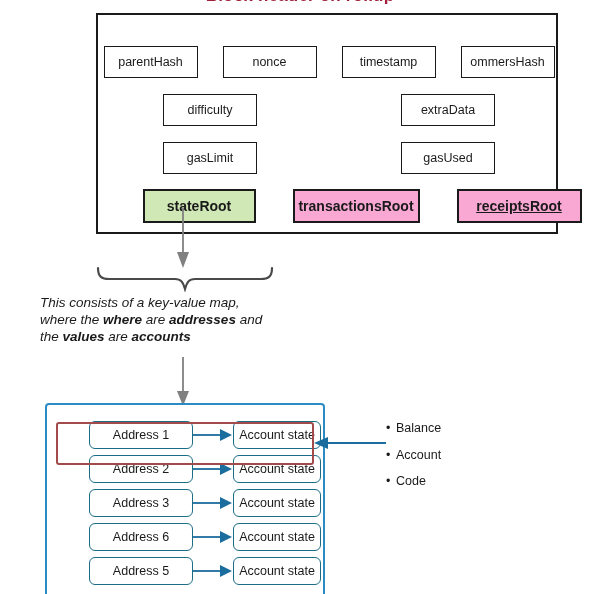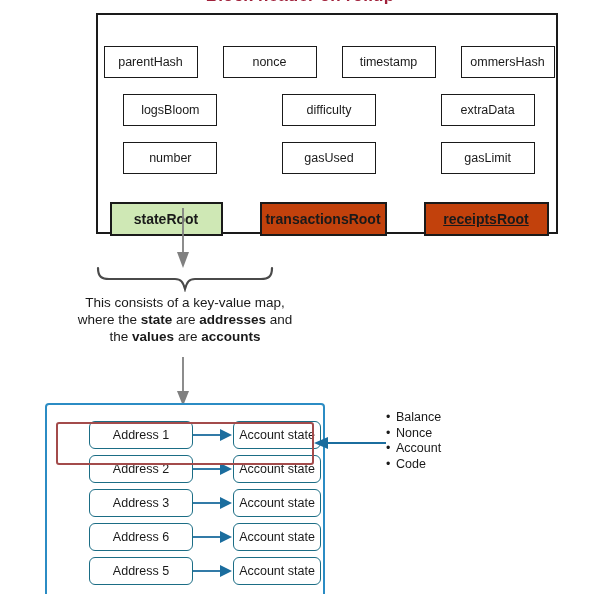--- a/index.html
+++ b/index.html
@@ -48,21 +48,21 @@
     width: 462px;
     height: 34px;
     display: flex;
     justify-content: space-around;
     align-items: center;
     gap: 14px;
   }
   #hdr-row-1 { top: 30px; }
   #hdr-row-2 { top: 78px; }
   #hdr-row-3 { top: 126px; }
-  #hdr-row-4 { top: 186px; height: 36px; }
+  #hdr-row-4 { top: 173px; height: 36px; padding-left: 33px; }
 
   .hdr-field {
     width: 94px;
     height: 32px;
     border: 1.6px solid #1a1a1a;
     box-sizing: border-box;
     display: flex;
     align-items: center;
     justify-content: center;
     font-size: 12.5px;
@@ -72,21 +72,21 @@
 
   .hdr-root {
     height: 34px;
     border: 2px solid #1a1a1a;
     box-sizing: border-box;
     display: flex;
     align-items: center;
     justify-content: center;
     font-size: 14px;
     font-weight: bold;
-    background: #c2410c;
+    background: #f9a8d4;
     color: #1a1a1a;
     padding: 0 10px;
   }
   #field-stateroot        { width: 113px; background: #cfe8b5; }
   #field-transactionsroot { width: 127px; }
   #field-receiptsroot     { width: 125px; text-decoration: underline; }
 
   
   .gray-arrow {
     position: absolute;
@@ -98,24 +98,24 @@
     left: 95px;
     top: 266px;
   }
 
   
   #keyvalue-caption {
     position: absolute;
     left: 40px;
     top: 294px;
     width: 290px;
-    text-align: center;
     font-size: 13.5px;
     line-height: 17px;
     color: #1a1a1a;
+    font-style: italic;
   }
   #keyvalue-caption b { font-weight: bold; }
 
   
   #address-map-container {
     position: absolute;
     left: 45px;
     top: 403px;
     width: 280px;
     height: 200px;
@@ -190,20 +190,21 @@
     left: 386px;
     top: 410px;
     width: 150px;
     font-size: 12.5px;
     line-height: 15.5px;
     color: #1a1a1a;
   }
   #account-props .prop-item {
     display: block;
     white-space: nowrap;
+    margin-top: 11px;
   }
   #account-props .bullet {
     display: inline-block;
     width: 10px;
     color: #1a1a1a;
   }
 
   #props-pointer-arrow {
     position: absolute;
     left: 314px;
@@ -220,29 +221,27 @@
 <div id="block-header-frame">
 
   <div class="hdr-row" id="hdr-row-1">
     <div class="hdr-field">parentHash</div>
     <div class="hdr-field">nonce</div>
     <div class="hdr-field">timestamp</div>
     <div class="hdr-field">ommersHash</div>
   </div>
 
   <div class="hdr-row" id="hdr-row-2">
-    <div class="hdr-field">logsBloom</div>
     <div class="hdr-field">difficulty</div>
     <div class="hdr-field">extraData</div>
   </div>
 
   <div class="hdr-row" id="hdr-row-3">
-    <div class="hdr-field">number</div>
+    <div class="hdr-field">gasLimit</div>
     <div class="hdr-field">gasUsed</div>
-    <div class="hdr-field">gasLimit</div>
   </div>
 
   <div class="hdr-row" id="hdr-row-4">
     <div class="hdr-root" id="field-stateroot">stateRoot</div>
     <div class="hdr-root" id="field-transactionsroot">transactionsRoot</div>
     <div class="hdr-root" id="field-receiptsroot">receiptsRoot</div>
   </div>
 </div>
 
 <svg class="gray-arrow" style="left:160px; top:208px;" width="46" height="62" viewBox="0 0 46 62">
@@ -252,21 +251,21 @@
 
 <svg id="key-value-brace" width="180" height="26" viewBox="0 0 180 26">
   <path d="M3,2 C3,11 7,13 14,13 L80,13 C86,13 88,16 90,23 C92,16 94,13 100,13 L166,13 C173,13 177,11 177,2" fill="none" stroke="#4a4a4a" stroke-width="2.2" stroke-linecap="round"></path>
 </svg>
 
 <div id="keyvalue-caption">
   <div>
     <span>This consists of a key-value map,</span>
   </div>
   <div>
-    <span>where the </span><b>state</b><span> are </span><b>addresses</b><span> and</span>
+    <span>where the </span><b>where</b><span> are </span><b>addresses</b><span> and</span>
   </div>
   <div>
     <span>the </span><b>values</b><span> are </span><b>accounts</b>
   </div>
 </div>
 
 <svg class="gray-arrow" style="left:165px; top:357px;" width="36" height="50" viewBox="0 0 36 50">
   <line x1="18" y1="0" x2="18" y2="38" stroke="#808080" stroke-width="1.8"></line>
   <polygon points="18,49 12,34 24,34" fill="#808080"></polygon>
 </svg>
@@ -321,16 +320,15 @@
 
 <div id="first-entry-highlight"></div>
 
 <svg id="props-pointer-arrow" viewBox="0 0 72 14">
   <line x1="72" y1="7" x2="12" y2="7" stroke="#1b6d9e" stroke-width="1.8"></line>
   <polygon points="0,7 14,1 14,13" fill="#1b6d9e"></polygon>
 </svg>
 
 <div id="account-props">
   <span class="prop-item"><span class="bullet">•</span><span>Balance</span></span>
-  <span class="prop-item"><span class="bullet">•</span><span>Nonce</span></span>
   <span class="prop-item"><span class="bullet">•</span><span>Account</span></span>
   <span class="prop-item"><span class="bullet">•</span><span>Code</span></span>
 </div>
 
 </body></html>

